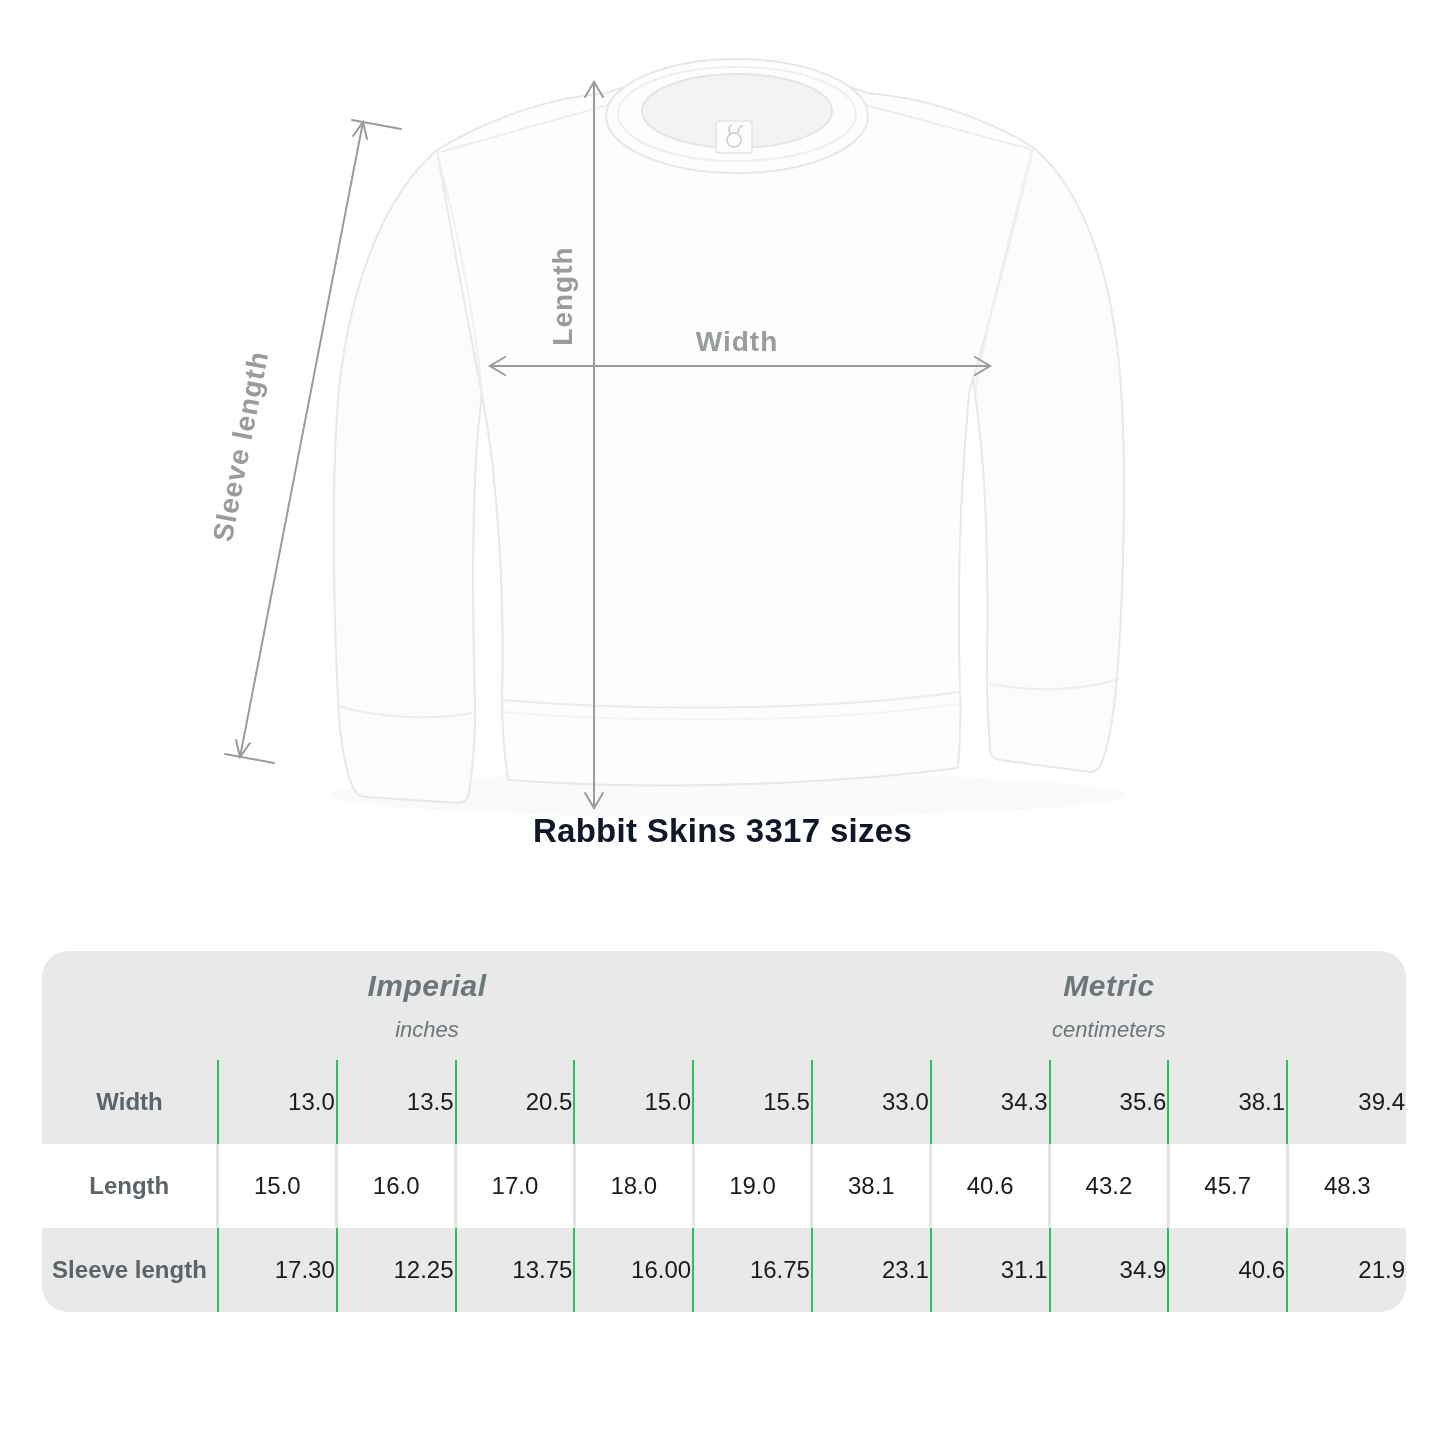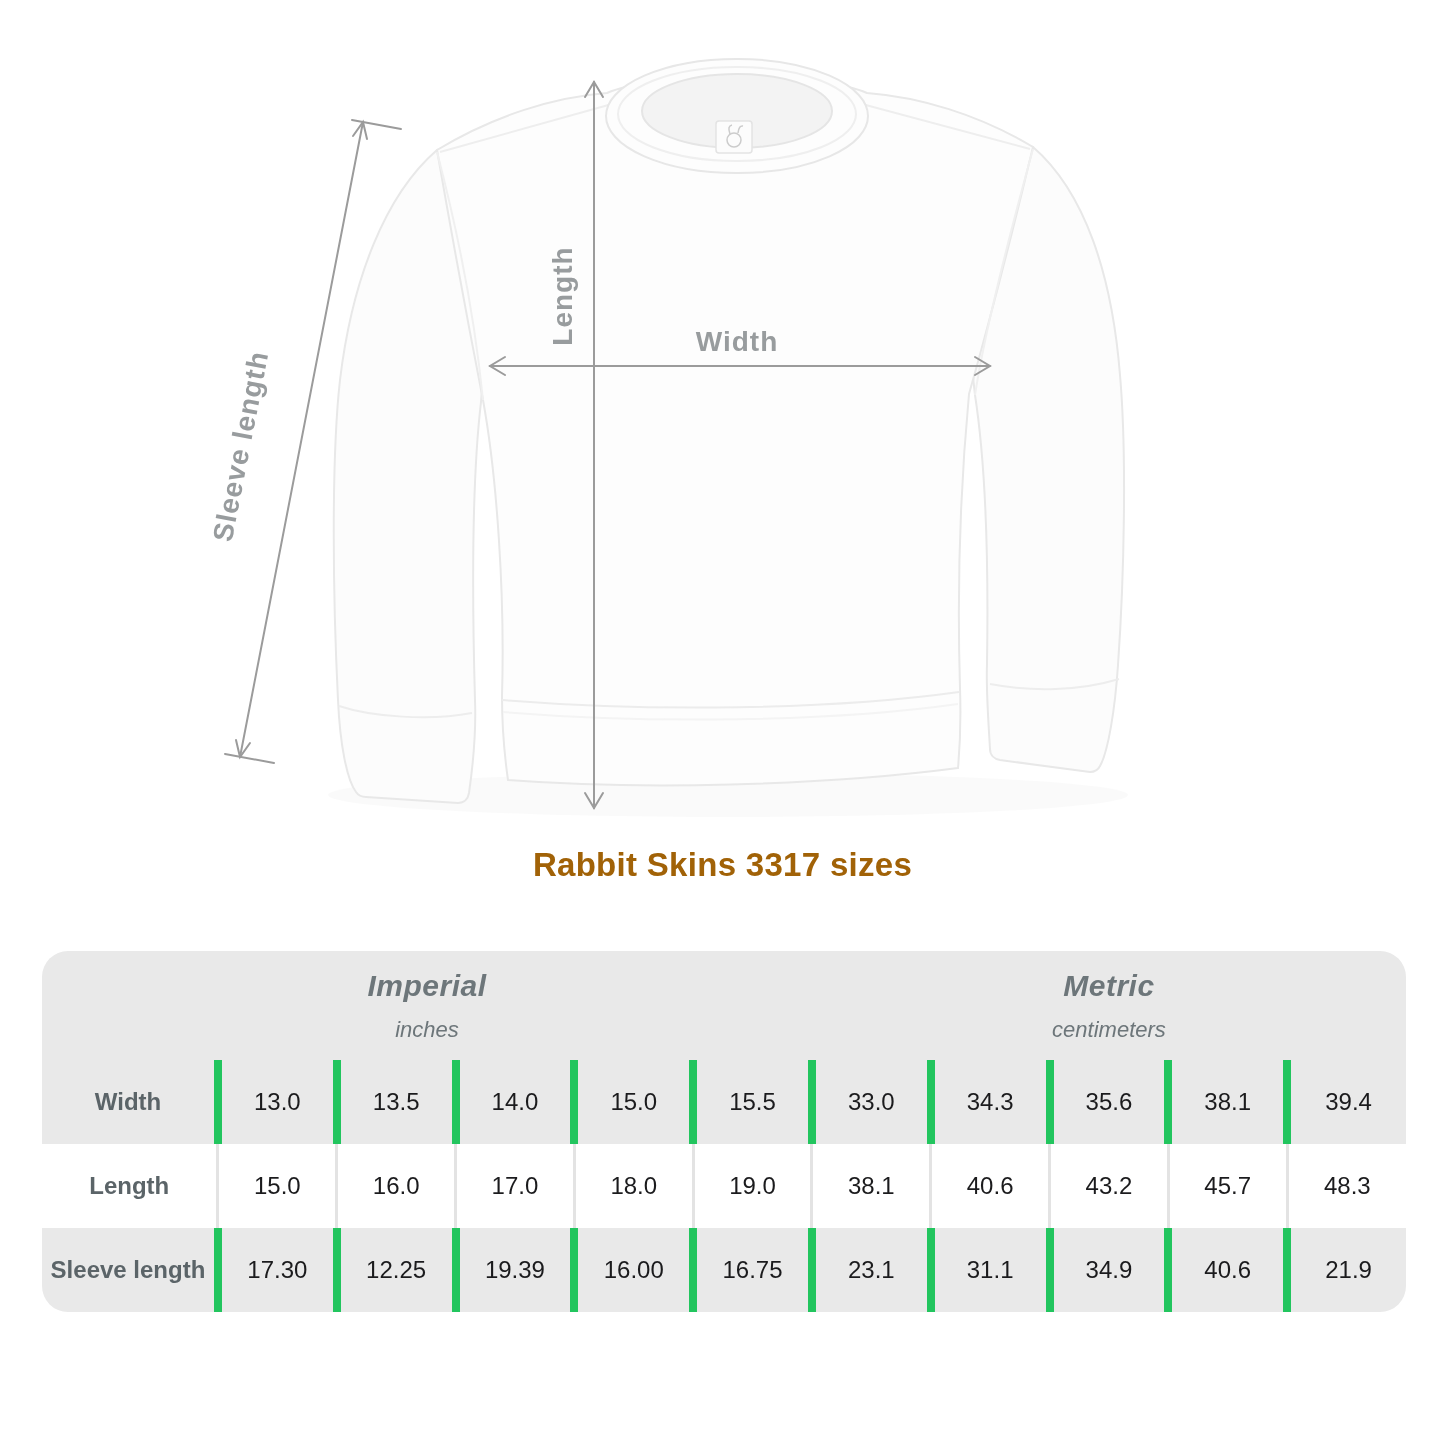--- a/index.html
+++ b/index.html
@@ -7,22 +7,22 @@
     position:relative;width:1445px;height:1445px;margin:0 auto;
     background:#ffffff;overflow:hidden;
     font-family:"Liberation Sans",sans-serif;
   }
   svg.diagram{position:absolute;left:0;top:0;}
   .dim-label{
     font-family:"Liberation Sans",sans-serif;
     font-size:28px;font-weight:bold;fill:#989c9e;letter-spacing:1px;
   }
   .page-title{
-    position:absolute;top:846px;left:0;width:100%;
-    text-align:center;font-size:33px;font-weight:bold;color:#a16207;
+    position:absolute;top:812px;left:0;width:100%;
+    text-align:center;font-size:33px;font-weight:bold;color:#0f172a;
     letter-spacing:0.3px;
   }
   .table-wrap{
     position:absolute;left:42px;top:951px;width:1364px;
     border-radius:26px;overflow:hidden;background:#ffffff;
   }
   table.size-table{
     width:100%;border-collapse:collapse;table-layout:fixed;text-align:center;
   }
   col.c-first{width:12.9%;}
@@ -37,21 +37,21 @@
     font-size:22px;font-style:italic;font-weight:normal;color:#6d767a;margin-top:14px;
   }
   tr.cols th{
     background:#ffffff;height:82px;font-size:24px;font-weight:bold;color:#5b6468;
     vertical-align:middle;border:none;
   }
   tr.cols th:not(:first-child){border-left:3px solid #e3e3e3;}
   td{height:82px;font-size:24px;color:#1b1b1d;vertical-align:middle;border:none;}
   tr.alt td{background:#e9e9e9;}
   tr.plain td{background:#ffffff;}
-  tr.alt td:not(:first-child){border-left:8px solid #22c55e;}
+  tr.alt td:not(:first-child){border-left:2px solid #22c55e;text-align:right;}
   tr.plain td:not(:first-child){border-left:3px solid #e3e3e3;}
   td.rowhead{font-weight:bold;color:#5b6468;}
 </style>
 </head>
 <body>
 
 <div class="stage">
 
   <svg class="diagram" width="1445" height="845" viewBox="0 0 1445 845">
 
@@ -145,21 +145,21 @@
             <div class="band-name">Metric</div>
             <div class="band-unit">centimeters</div>
           </th>
         </tr>
       </thead>
       <tbody>
         <tr class="alt">
           <td class="rowhead">Width</td>
           <td>13.0</td>
           <td>13.5</td>
-          <td>14.0</td>
+          <td>20.5</td>
           <td>15.0</td>
           <td>15.5</td>
           <td>33.0</td>
           <td>34.3</td>
           <td>35.6</td>
           <td>38.1</td>
           <td>39.4</td>
         </tr>
         <tr class="plain">
           <td class="rowhead">Length</td>
@@ -171,21 +171,21 @@
           <td>38.1</td>
           <td>40.6</td>
           <td>43.2</td>
           <td>45.7</td>
           <td>48.3</td>
         </tr>
         <tr class="alt">
           <td class="rowhead">Sleeve length</td>
           <td>17.30</td>
           <td>12.25</td>
-          <td>19.39</td>
+          <td>13.75</td>
           <td>16.00</td>
           <td>16.75</td>
           <td>23.1</td>
           <td>31.1</td>
           <td>34.9</td>
           <td>40.6</td>
           <td>21.9</td>
         </tr>
       </tbody>
     </table>

